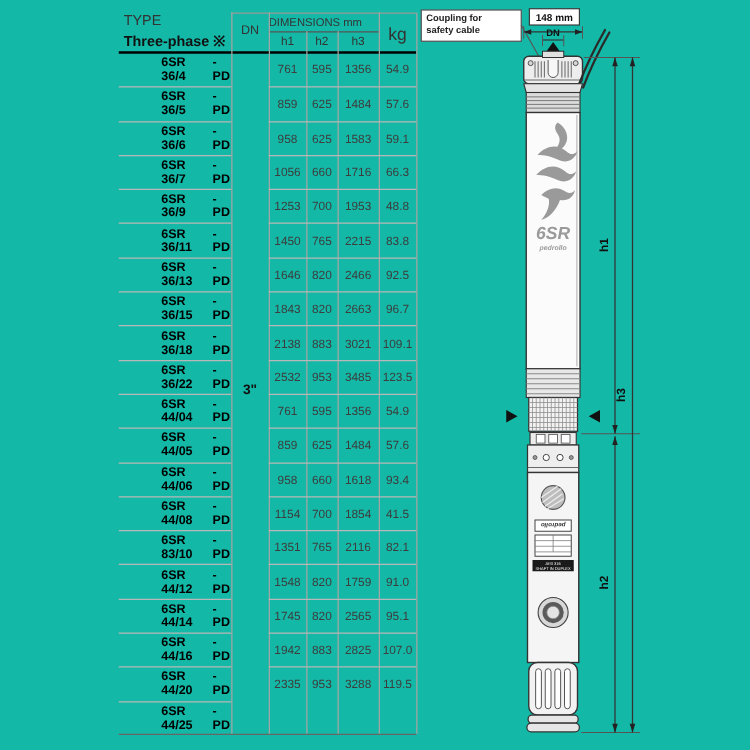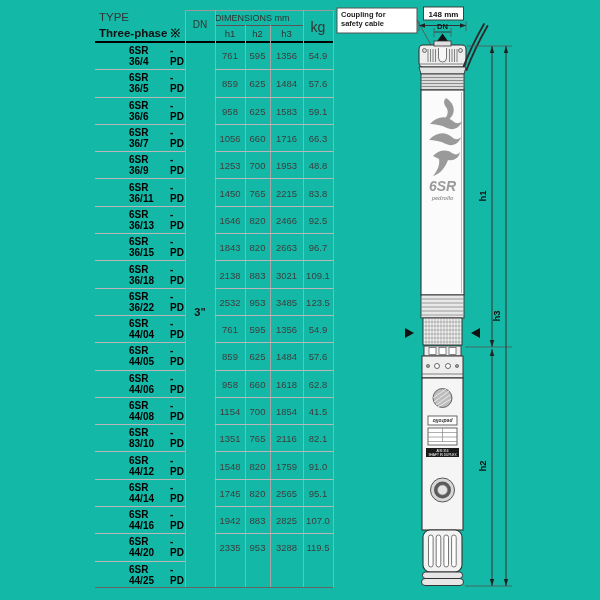--- a/index.html
+++ b/index.html
@@ -219,21 +219,21 @@
 
         <div class="row">
           <div class="c-type">
             <span class="t-name">6SR 44/06</span>
             <span class="t-var">- PD</span>
           </div>
           <div class="vals">
             <div class="c c-h1">958</div>
             <div class="c c-h2">660</div>
             <div class="c c-h3">1618</div>
-            <div class="c c-kg">62.8</div>
+            <div class="c c-kg">93.4</div>
           </div>
         </div>
 
         <div class="row">
           <div class="c-type">
             <span class="t-name">6SR 44/08</span>
             <span class="t-var">- PD</span>
           </div>
           <div class="vals">
             <div class="c c-h1">1154</div>

